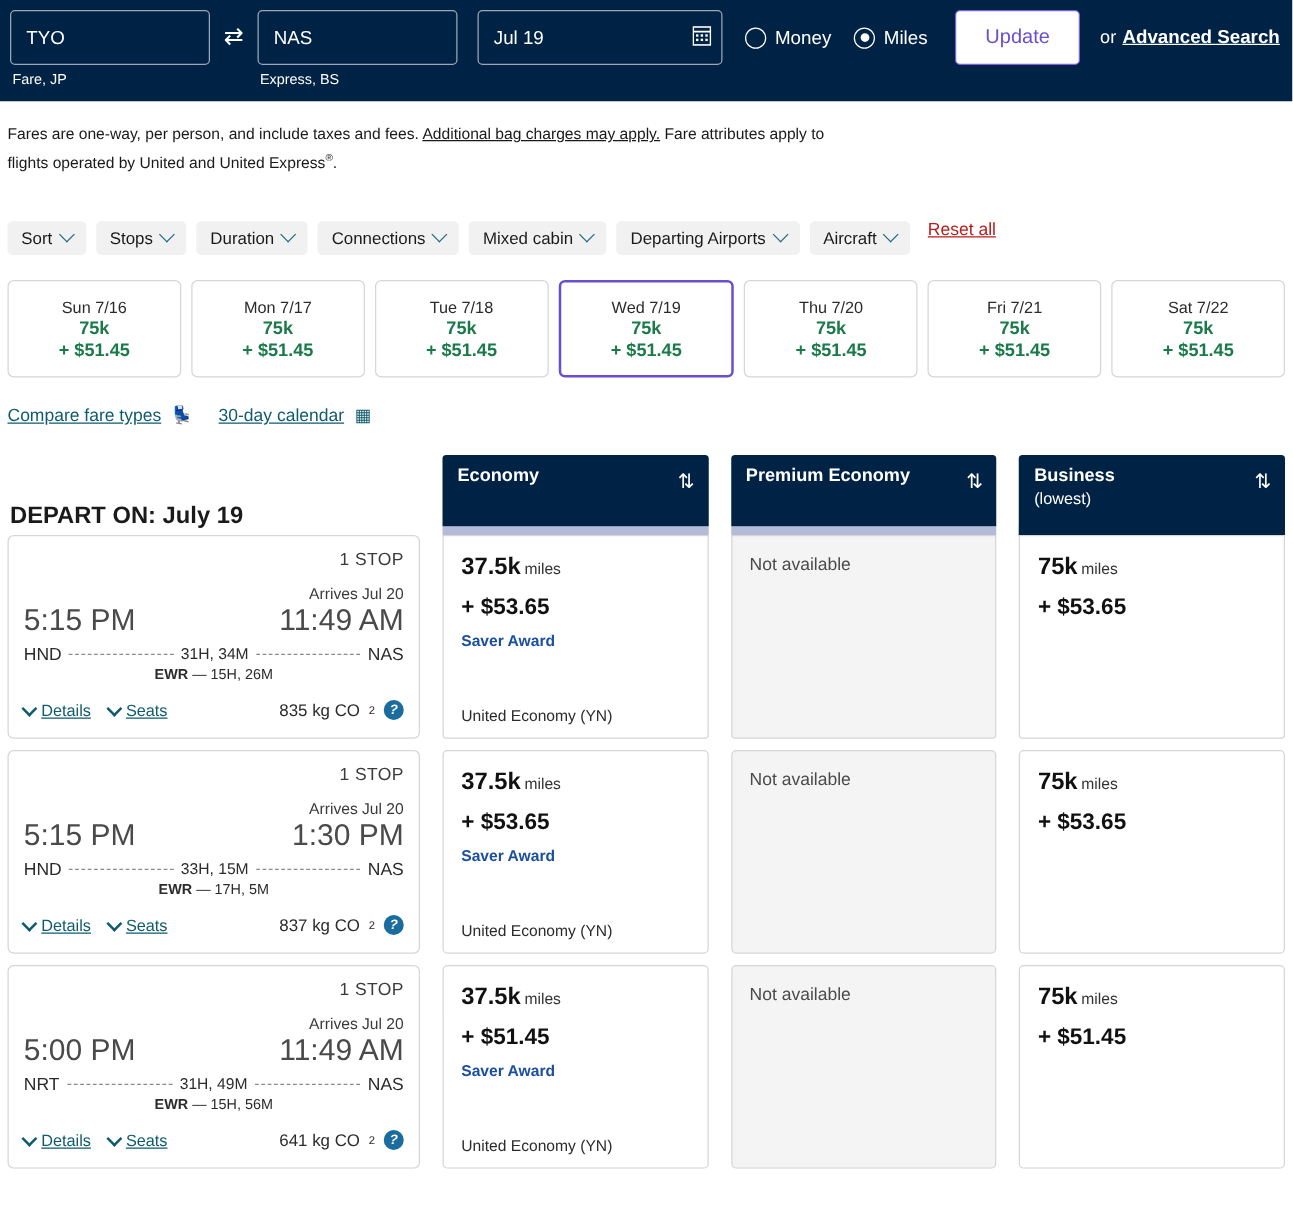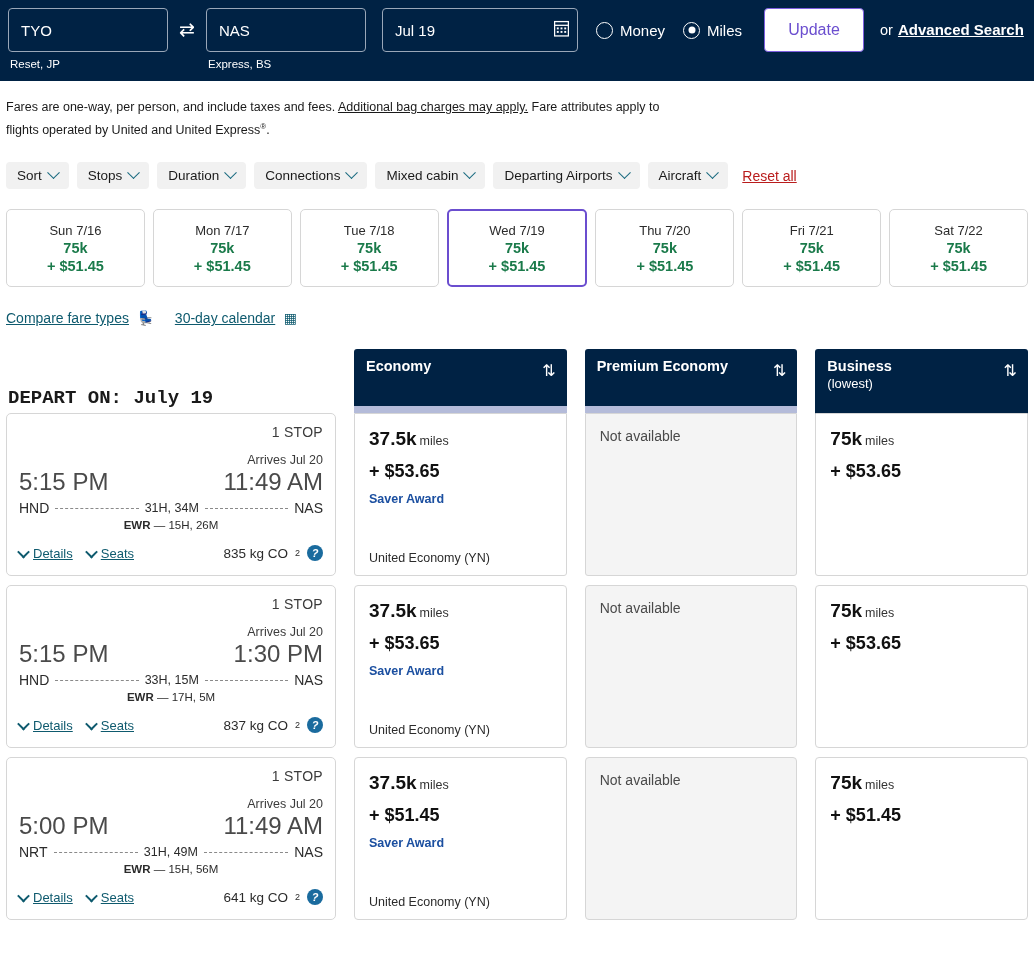--- a/index.html
+++ b/index.html
@@ -150,20 +150,21 @@
     border-radius: 4px;
     height: 27px;
     padding: 0 11px;
     font-size: 13.5px;
     color: #1a1a1a;
     display: inline-flex;
     align-items: center;
     gap: 7px;
     cursor: pointer;
     font-family: "Liberation Sans", sans-serif;
+    margin-top: 15px;
   }
   .chev {
     display: inline-block;
     width: 9px; height: 9px;
     border-right: 1.6px solid #1a6b80;
     border-bottom: 1.6px solid #1a6b80;
     transform: rotate(45deg) translate(-2px,-2px);
   }
   .reset-link {
     color: #b91c1c;
@@ -225,21 +226,20 @@
   .head-left {
     width: 330px;
     flex: none;
     padding-bottom: 4px;
   }
   .depart-title {
     font-size: 19px;
     font-weight: bold;
     color: #1a1a1a;
     padding-left: 2px;
-    font-family: Liberation Mono, monospace;
   }
   .cab-head {
     flex: 1;
     background: #002244;
     border-radius: 3px 3px 0 0;
     height: 57px;
     position: relative;
     padding: 9px 12px 0 12px;
     cursor: pointer;
   }
@@ -435,21 +435,21 @@
 </style>
 </head>
 <body>
 
 <div class="searchbar">
   <div class="search-inner">
     <div>
       <div class="field-wrap">
         <input id="origin-field" class="field" value="TYO" style="">
       </div>
-      <div class="field-sub">Reset, JP</div>
+      <div class="field-sub">Fare, JP</div>
     </div>
 
     <button class="swap-btn">⇄</button>
 
     <div>
       <div class="field-wrap">
         <input id="dest-field" class="field" value="NAS" style="">
       </div>
       <div class="field-sub">Express, BS</div>
     </div>

